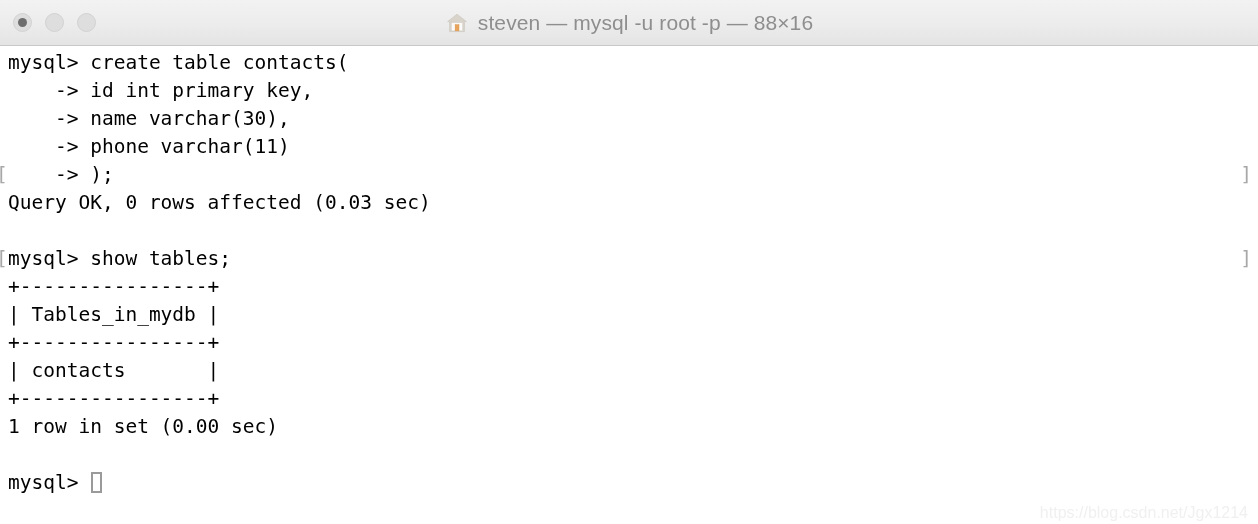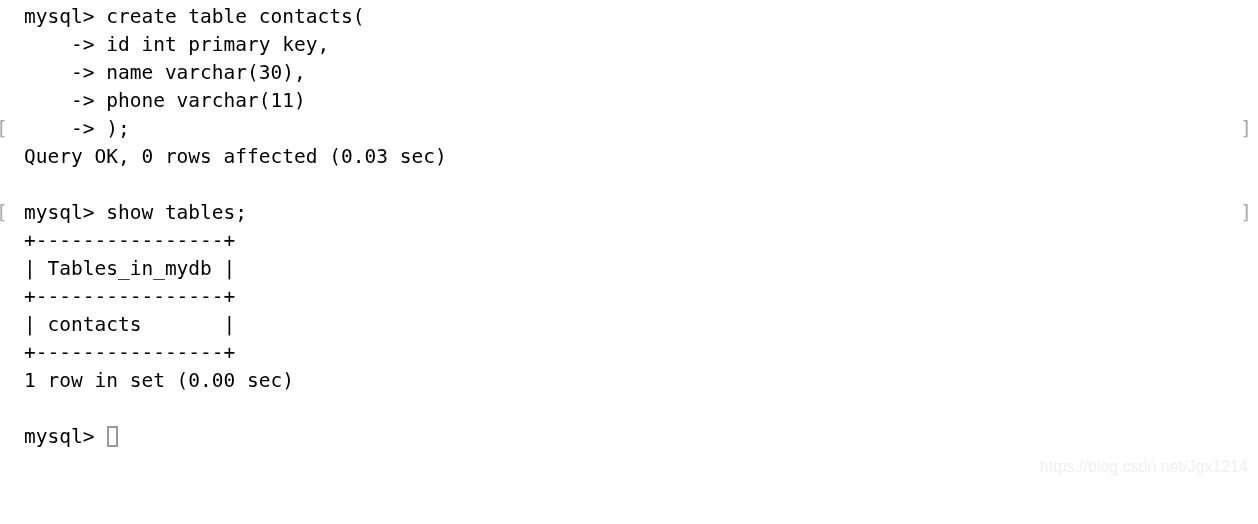--- a/index.html
+++ b/index.html
@@ -103,21 +103,21 @@
     font-size: 19.5px;
     line-height: 28px;
     color: #000000;
     white-space: pre;
     padding-top: 3px;
   }
 
   .row {
     position: relative;
     height: 28px;
-    padding-left: 24px;
+    padding-left: 8px;
     box-sizing: border-box;
   }
   .row .text {
     display: inline;
     white-space: pre;
   }
 
   
   .mark-left,
   .mark-right {
@@ -151,19 +151,39 @@
     font-size: 16px;
     color: #f0f0f0;
     white-space: pre;
   }
 </style>
 </head>
 <body>
 
 <div id="window">
 
+  <div id="titlebar">
+
+    <div id="traffic-lights">
+      <div class="light">
+        <span class="dot"></span>
+      </div>
+      <div class="light"></div>
+      <div class="light"></div>
+    </div>
+
+    <div id="title-area">
+      <svg id="home-icon" viewBox="0 0 24 24">
+        <path d="M12 3.2 L2.6 10.6 L4.6 10.6 L4.6 20.6 L19.4 20.6 L19.4 10.6 L21.4 10.6 Z" fill="#d8d3cb" stroke="#c9c4bb" stroke-width="0.6"></path>
+        <rect x="6.3" y="11.6" width="11.4" height="8.3" fill="#fbfaf8" stroke="#d2cdc5" stroke-width="0.5"></rect>
+        <rect x="10.1" y="13.6" width="3.9" height="6.3" fill="#e8a45c" stroke="#d9934c" stroke-width="0.4"></rect>
+      </svg>
+      <span id="title-text">steven — mysql -u root -p — 88×16</span>
+    </div>
+
+  </div>
 
   <div id="terminal">
     <div id="screen"><div class="row"><span class="text">mysql&gt; create table contacts(</span></div><div class="row"><span class="text">    -&gt; id int primary key,</span></div><div class="row"><span class="text">    -&gt; name varchar(30),</span></div><div class="row"><span class="text">    -&gt; phone varchar(11)</span></div><div class="row"><span class="mark-left">[</span><span class="text">    -&gt; );</span><span class="mark-right">]</span></div><div class="row"><span class="text">Query OK, 0 rows affected (0.03 sec)</span></div><div class="row"><span class="text"></span></div><div class="row"><span class="mark-left">[</span><span class="text">mysql&gt; show tables;</span><span class="mark-right">]</span></div><div class="row"><span class="text">+----------------+</span></div><div class="row"><span class="text">| Tables_in_mydb |</span></div><div class="row"><span class="text">+----------------+</span></div><div class="row"><span class="text">| contacts       |</span></div><div class="row"><span class="text">+----------------+</span></div><div class="row"><span class="text">1 row in set (0.00 sec)</span></div><div class="row"><span class="text"></span></div><div class="row"><span class="text">mysql&gt; </span><span class="cursor"></span></div></div>
     <div id="watermark">https://blog.csdn.net/Jgx1214</div>
   </div>
 
 </div>
 
 </body></html>

